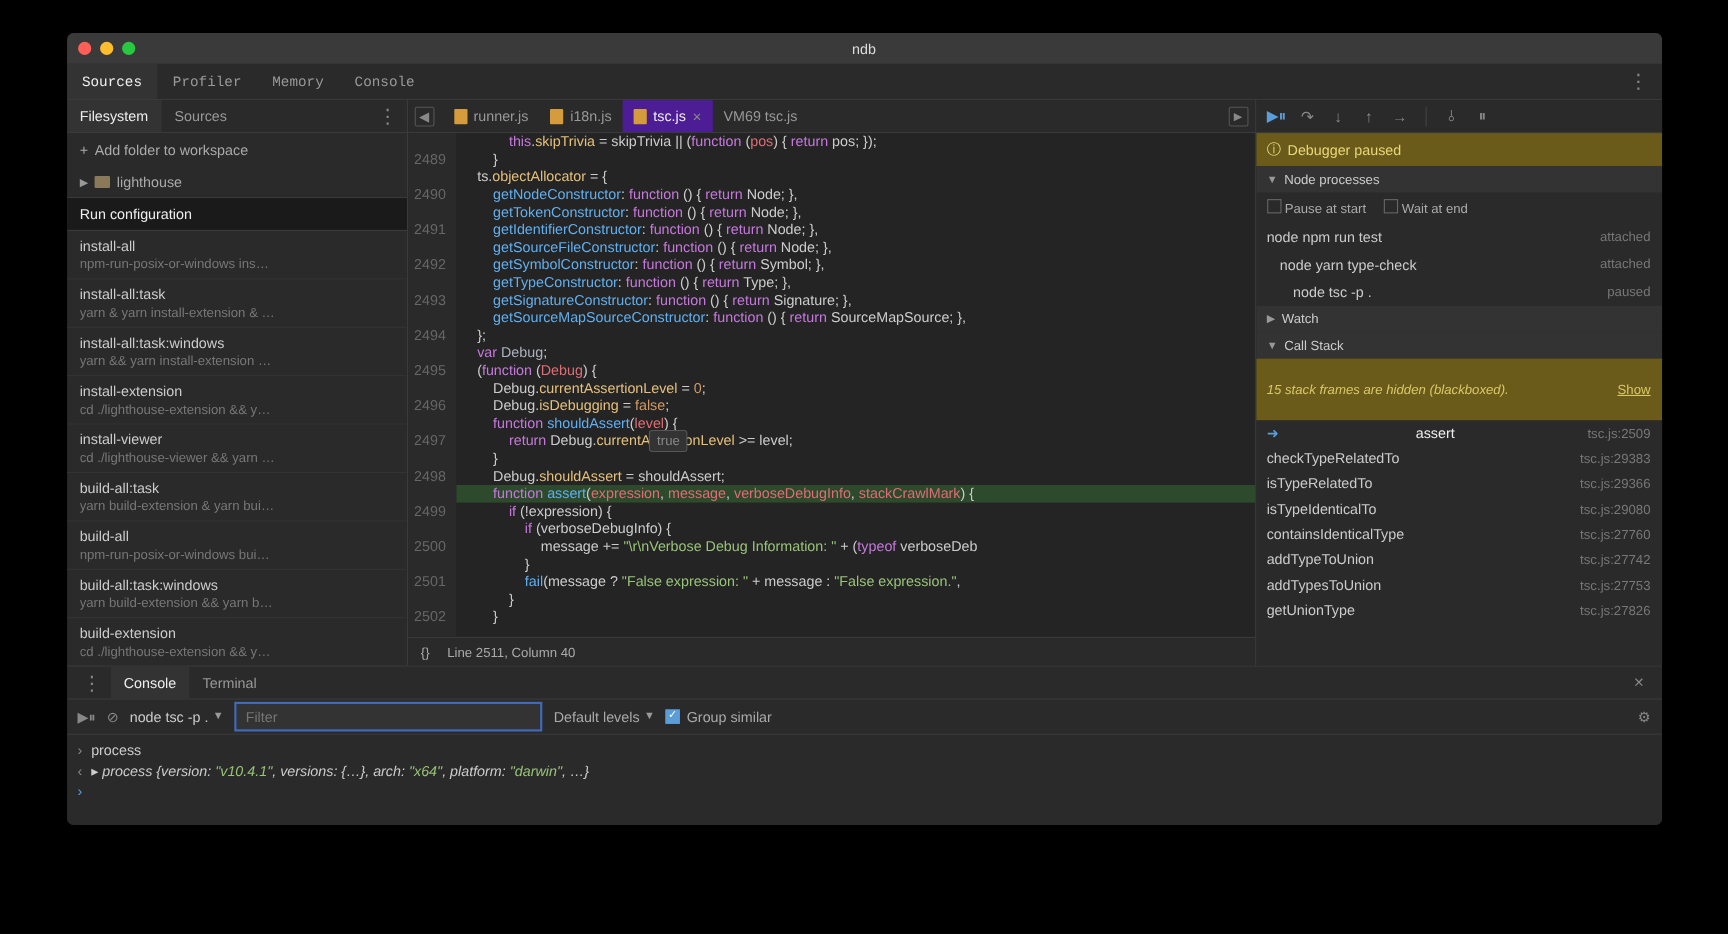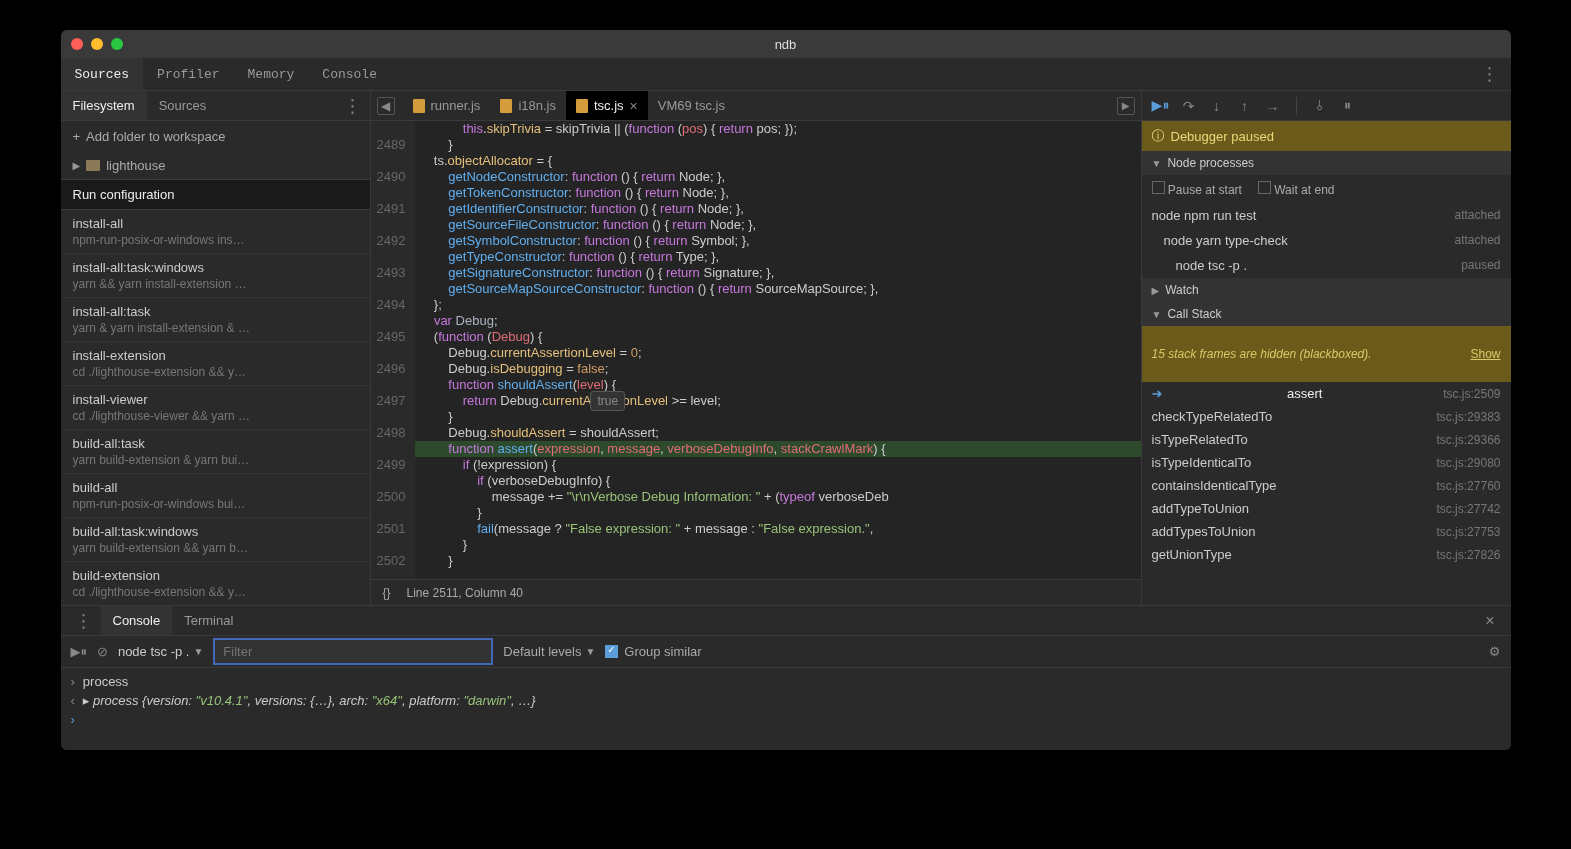--- a/index.html
+++ b/index.html
@@ -28,21 +28,21 @@
 .folder-icon { width: 14px; height: 11px; background: #8a7a5a; border-radius: 1px; }
 .run-config { background: #1a1a1a; padding: 7px 12px; color: #eee; font-size: 13px; border-top: 1px solid #3a3a3a; border-bottom: 1px solid #3a3a3a; }
 .config-list { flex: 1; overflow: auto; }
 .config-item { padding: 6px 12px; border-bottom: 1px solid #333; }
 .config-item .name { color: #ccc; font-size: 13px; }
 .config-item .desc { color: #777; font-size: 12px; margin-top: 2px; white-space: nowrap; overflow: hidden; text-overflow: ellipsis; }
 .center { flex: 1; display: flex; flex-direction: column; background: #242424; }
 .editor-tabs { height: 30px; display: flex; align-items: center; background: #2a2a2a; border-bottom: 1px solid #3a3a3a; padding: 0 6px; }
 .nav-icon { color: #888; padding: 0 6px; font-size: 12px; border: 1px solid #555; width: 18px; height: 18px; display: flex; align-items: center; justify-content: center; border-radius: 2px; margin-right: 8px; }
 .etab { padding: 0 10px; height: 100%; display: flex; align-items: center; gap: 6px; color: #999; font-size: 13px; }
-.etab.active { background: #000000; color: #eee; }
+.etab.active { background: #4c1d95; color: #eee; }
 .file-icon { width: 12px; height: 14px; background: #d49c3d; border-radius: 1px; }
 .etab .close { color: #888; font-size: 14px; }
 .etab-right { margin-left: auto; color: #888; padding: 0 6px; border: 1px solid #555; width: 18px; height: 18px; display: flex; align-items: center; justify-content: center; border-radius: 2px; font-size: 10px; }
 .editor { flex: 1; overflow: auto; font-family: Menlo, Monaco, monospace; font-size: 13px; line-height: 16px; display: flex; }
 .gutter { background: #2a2a2a; color: #666; text-align: right; padding: 0 10px 0 6px; user-select: none; }
 .gutter div { height: 16px; margin-top: 16px; }
 .code { flex: 1; color: #ccc; white-space: pre; }
 .code div { height: 16px; padding-left: 4px; }
 .kw { color: #c678dd; }
 .fn { color: #61afef; }
@@ -136,26 +136,26 @@
         <span class="folder-icon"></span>
         <span>lighthouse</span>
       </div>
       <div class="run-config">Run configuration</div>
       <div class="config-list" id="config-list">
           <div class="config-item">
             <div class="name">install-all</div>
             <div class="desc">npm-run-posix-or-windows ins…</div>
           </div>
           <div class="config-item">
+            <div class="name">install-all:task</div>
+            <div class="desc">yarn &amp; yarn install-extension &amp; …</div>
+          </div>
+          <div class="config-item">
             <div class="name">install-all:task:windows</div>
             <div class="desc">yarn &amp;&amp; yarn install-extension …</div>
-          </div>
-          <div class="config-item">
-            <div class="name">install-all:task</div>
-            <div class="desc">yarn &amp; yarn install-extension &amp; …</div>
           </div>
           <div class="config-item">
             <div class="name">install-extension</div>
             <div class="desc">cd ./lighthouse-extension &amp;&amp; y…</div>
           </div>
           <div class="config-item">
             <div class="name">install-viewer</div>
             <div class="desc">cd ./lighthouse-viewer &amp;&amp; yarn …</div>
           </div>
           <div class="config-item">

